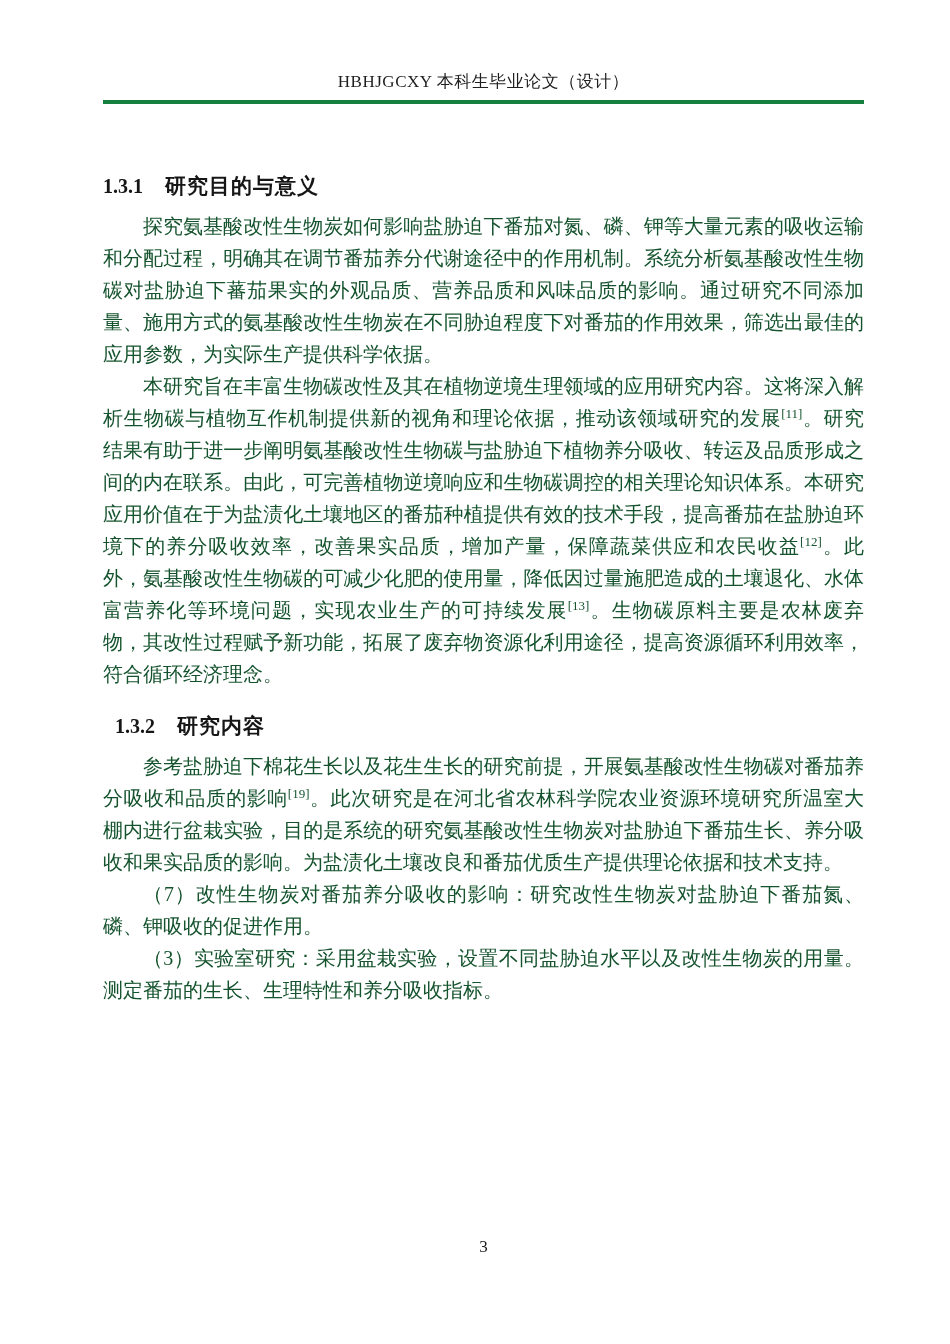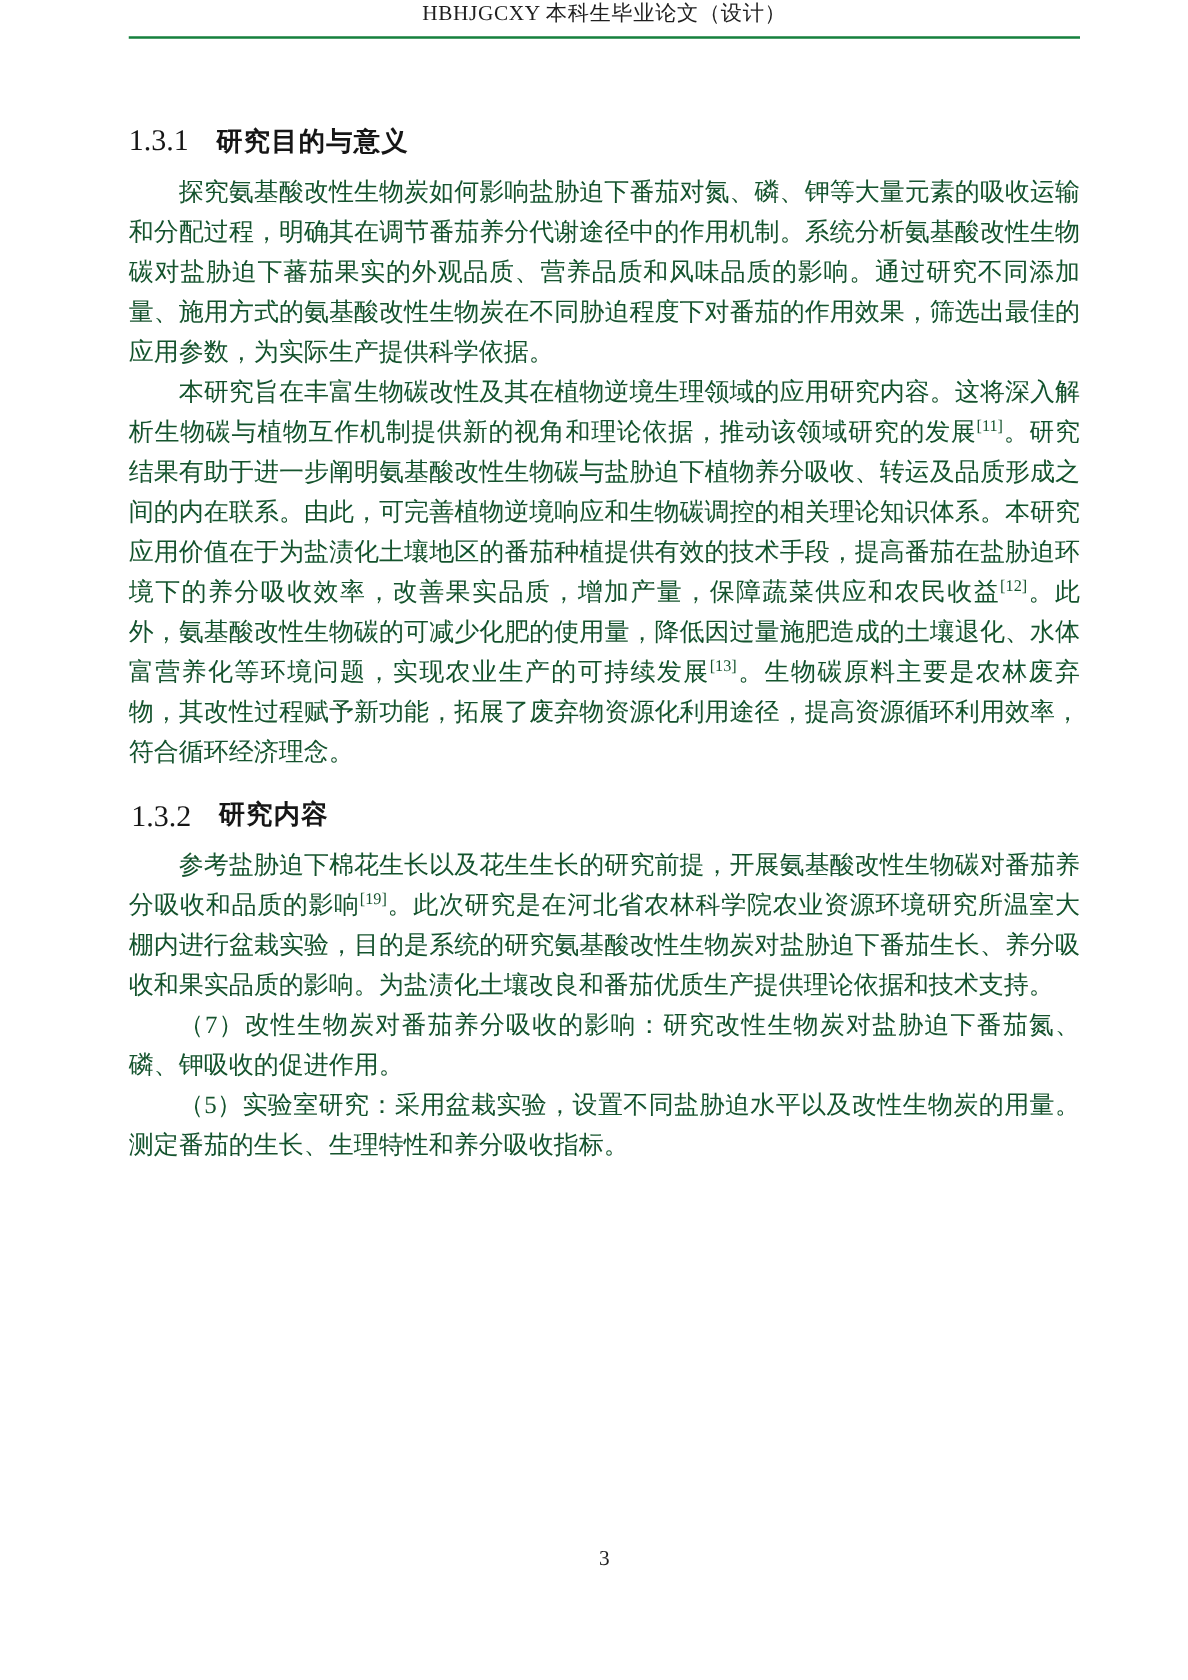--- a/index.html
+++ b/index.html
@@ -7,45 +7,46 @@
     position: relative;
     width: 950px;
     height: 1344px;
     background: #ffffff;
     color: #1f1f1f;
     font-family: "Liberation Serif", "DejaVu Serif", serif;
     overflow: hidden;
   }
   .header {
     margin: 0 86px 0 103px;
+    padding-top: 71px;
     padding-bottom: 7px;
-    border-bottom: 2px solid #15803d;
+    border-bottom: 4px solid #15803d;
   }
   .header-title {
     text-align: center;
     font-size: 17px;
     line-height: 22px;
     letter-spacing: 0.5px;
     color: #1f1f1f;
   }
   .content { margin: 0 86px 0 103px; }
   h2.section-heading {
     display: flex;
     align-items: baseline;
     font-size: 21px;
     line-height: 30px;
     margin: 0;
     color: #161616;
   }
   h2.sh-first  { margin: 67px 0 7px 0; }
-  h2.sh-second { margin: 21px 0 7px 2px; align-items: center; }
+  h2.sh-second { margin: 21px 0 7px 12px; }
   .sec-num {
     font-family: "Liberation Serif", "DejaVu Serif", serif;
-    font-weight: 400;
-    font-size: 24px;
+    font-weight: 700;
+    font-size: 20px;
     margin-right: 22px;
   }
   .sec-title {
     font-family: Liberation Mono, monospace;
     font-weight: 600;
     letter-spacing: 1px;
   }
   p.para {
     margin: 0;
     font-size: 20px;
@@ -94,19 +95,19 @@
     <h2 class="section-heading sh-second">
         <span class="sec-num">1.3.2</span>
         <span class="sec-title">研究内容</span>
       </h2>
 
     <p class="para"><span>参考盐胁迫下棉花生长以及花生生长的研究前提，开展氨基酸改性生物碳对番茄养分吸收和品质的影响</span><sup class="ref">[19]</sup><span>。此次研究是在河北省农林科学院农业资源环境研究所温室大棚内进行盆栽实验，目的是系统的研究氨基酸改性生物炭对盐胁迫下番茄生长、养分吸收和果实品质的影响。为盐渍化土壤改良和番茄优质生产提供理论依据和技术支持。</span></p>
 
     <p class="para">（7）改性生物炭对番茄养分吸收的影响：研究改性生物炭对盐胁迫下番茄氮、磷、钾吸收的促进作用。</p>
 
 
-    <p class="para">（5）实验室研究：采用盆栽实验，设置不同盐胁迫水平以及改性生物炭的用量。测定番茄的生长、生理特性和养分吸收指标。</p>
+    <p class="para">（3）实验室研究：采用盆栽实验，设置不同盐胁迫水平以及改性生物炭的用量。测定番茄的生长、生理特性和养分吸收指标。</p>
 
   </main>
 
   <footer class="footer"><span>3</span></footer>
 
 </div>
 
 </body></html>

